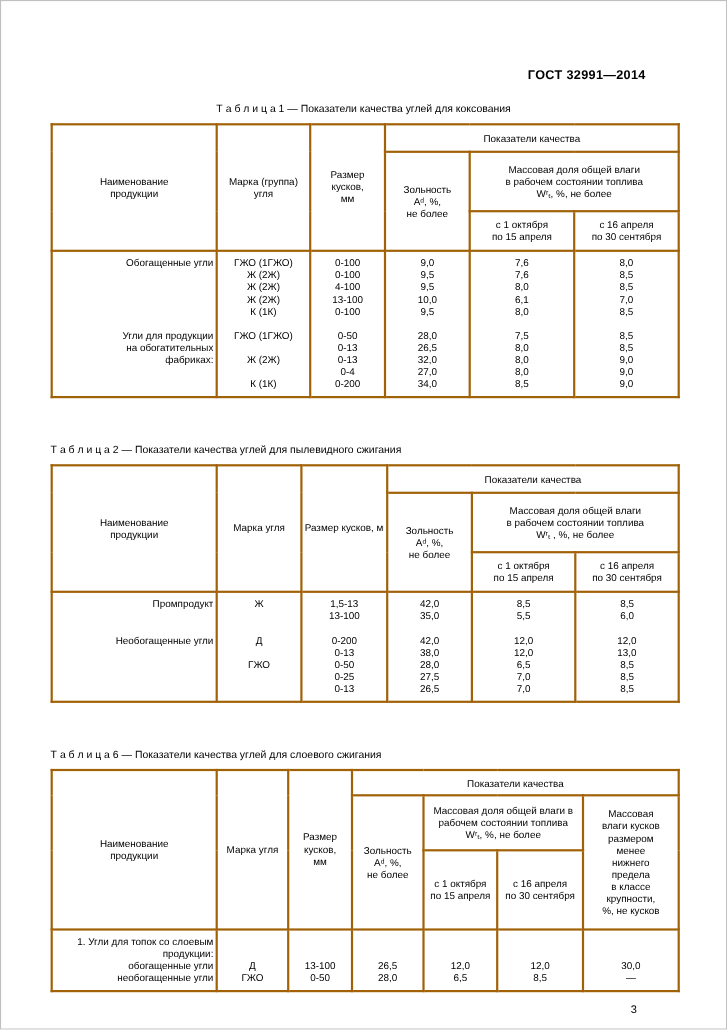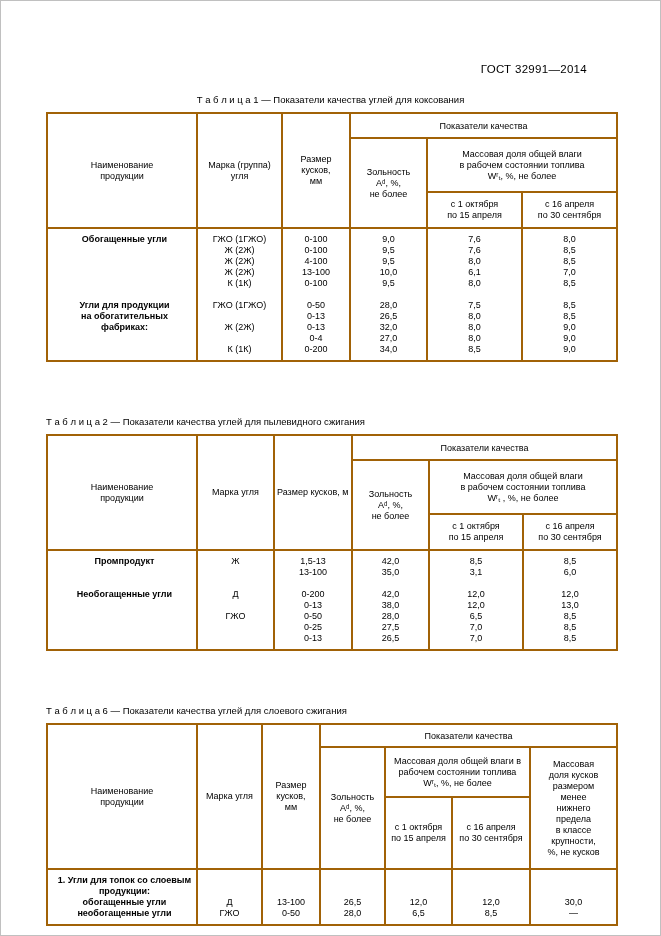--- a/index.html
+++ b/index.html
@@ -13,50 +13,50 @@
     box-sizing: border-box;
     font-family: "Liberation Sans", sans-serif;
     color: #000;
     overflow: hidden;
   }
   .content { padding: 0 45px; }
   .doc-header {
     margin-top: 62px;
     text-align: right;
     padding-right: 28px;
-    font-weight: normal;
+    font-weight: bold;
     font-size: 11.5px;
     letter-spacing: 0.3px;
   }
   .caption {
     font-size: 9.5px;
     margin-bottom: 7px;
   }
   .caption.first { margin-top: 19px; text-align: center; }
-  .caption.next  { margin-top: 54px; }
+  .caption.next  { margin-top: 42px; }
   table.gost {
     border-collapse: collapse;
     table-layout: fixed;
     width: 570px;
     font-size: 9px;
   }
   table.gost th, table.gost td {
     border: 2px solid #a16207;
     padding: 1px 2px;
     text-align: center;
     vertical-align: middle;
     font-weight: normal;
   }
   table.gost td.bodycell {
     vertical-align: top;
     padding-top: 5px;
     padding-bottom: 5px;
   }
   .line { height: 11px; line-height: 11px; white-space: nowrap; overflow: hidden; }
-  td.col-name .line { text-align: center; padding-left: 5px; font-weight: bold; }
+  td.col-name .line { text-align: right; padding-left: 5px; }
   
   #t1 tr.rA, #t2 tr.rA { height: 25px; }
   #t1 tr.rB, #t2 tr.rB { height: 54px; }
   #t1 tr.rC, #t2 tr.rC { height: 36px; }
   #t3 tr.rA { height: 23px; }
   #t3 tr.rB { height: 50px; }
   #t3 tr.rC { height: 72px; }
   .page-number {
     margin-top: 11px;
     text-align: right;
@@ -286,21 +286,21 @@
               <div class="line">35,0</div>
               <div class="line">&nbsp;</div>
               <div class="line">42,0</div>
               <div class="line">38,0</div>
               <div class="line">28,0</div>
               <div class="line">27,5</div>
               <div class="line">26,5</div>
             </td>
         <td class="bodycell">
               <div class="line">8,5</div>
-              <div class="line">3,1</div>
+              <div class="line">5,5</div>
               <div class="line">&nbsp;</div>
               <div class="line">12,0</div>
               <div class="line">12,0</div>
               <div class="line">6,5</div>
               <div class="line">7,0</div>
               <div class="line">7,0</div>
             </td>
         <td class="bodycell">
               <div class="line">8,5</div>
               <div class="line">6,0</div>
@@ -348,21 +348,21 @@
               <div class="line">Aᵈ, %,</div>
               <div class="line">не более</div>
             </th>
         <th colspan="2">
               <div class="line">Массовая доля общей влаги в</div>
               <div class="line">рабочем состоянии топлива</div>
               <div class="line">Wʳₜ, %, не более</div>
             </th>
         <th rowspan="2">
               <div class="line">Массовая</div>
-              <div class="line">доля кусков</div>
+              <div class="line">влаги кусков</div>
               <div class="line">размером</div>
               <div class="line">менее</div>
               <div class="line">нижнего</div>
               <div class="line">предела</div>
               <div class="line">в классе</div>
               <div class="line">крупности,</div>
               <div class="line">%, не кусков</div>
             </th>
       </tr>
       <tr class="rC">

